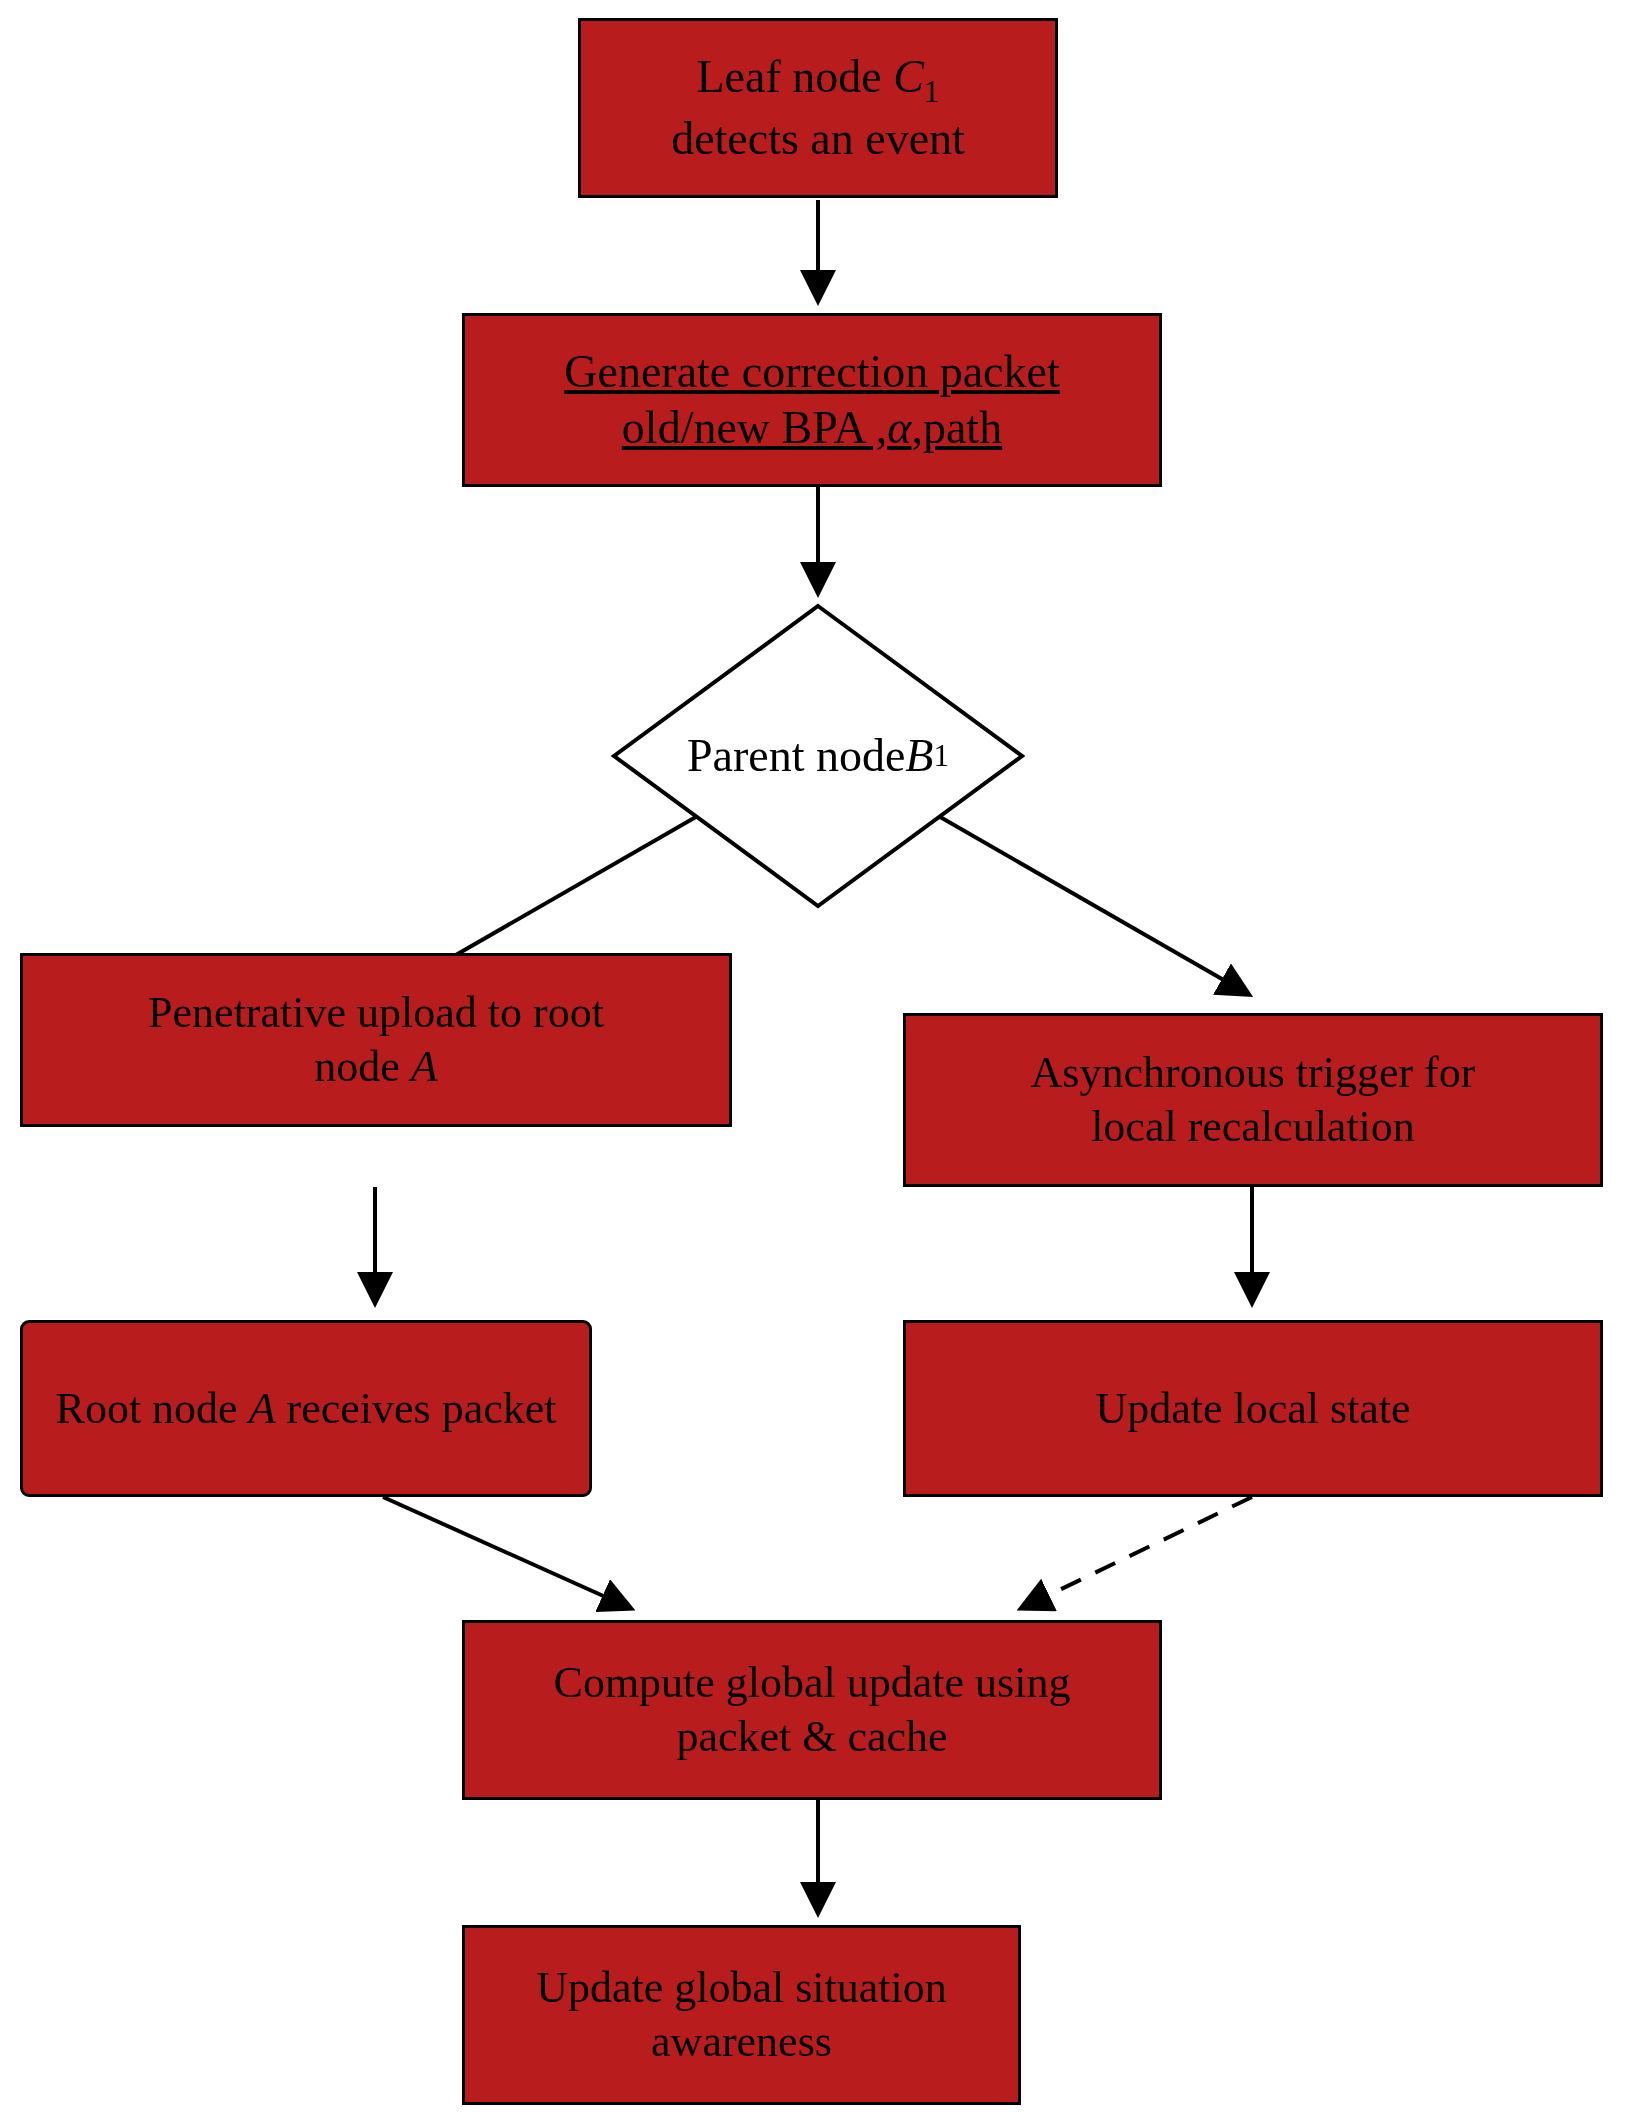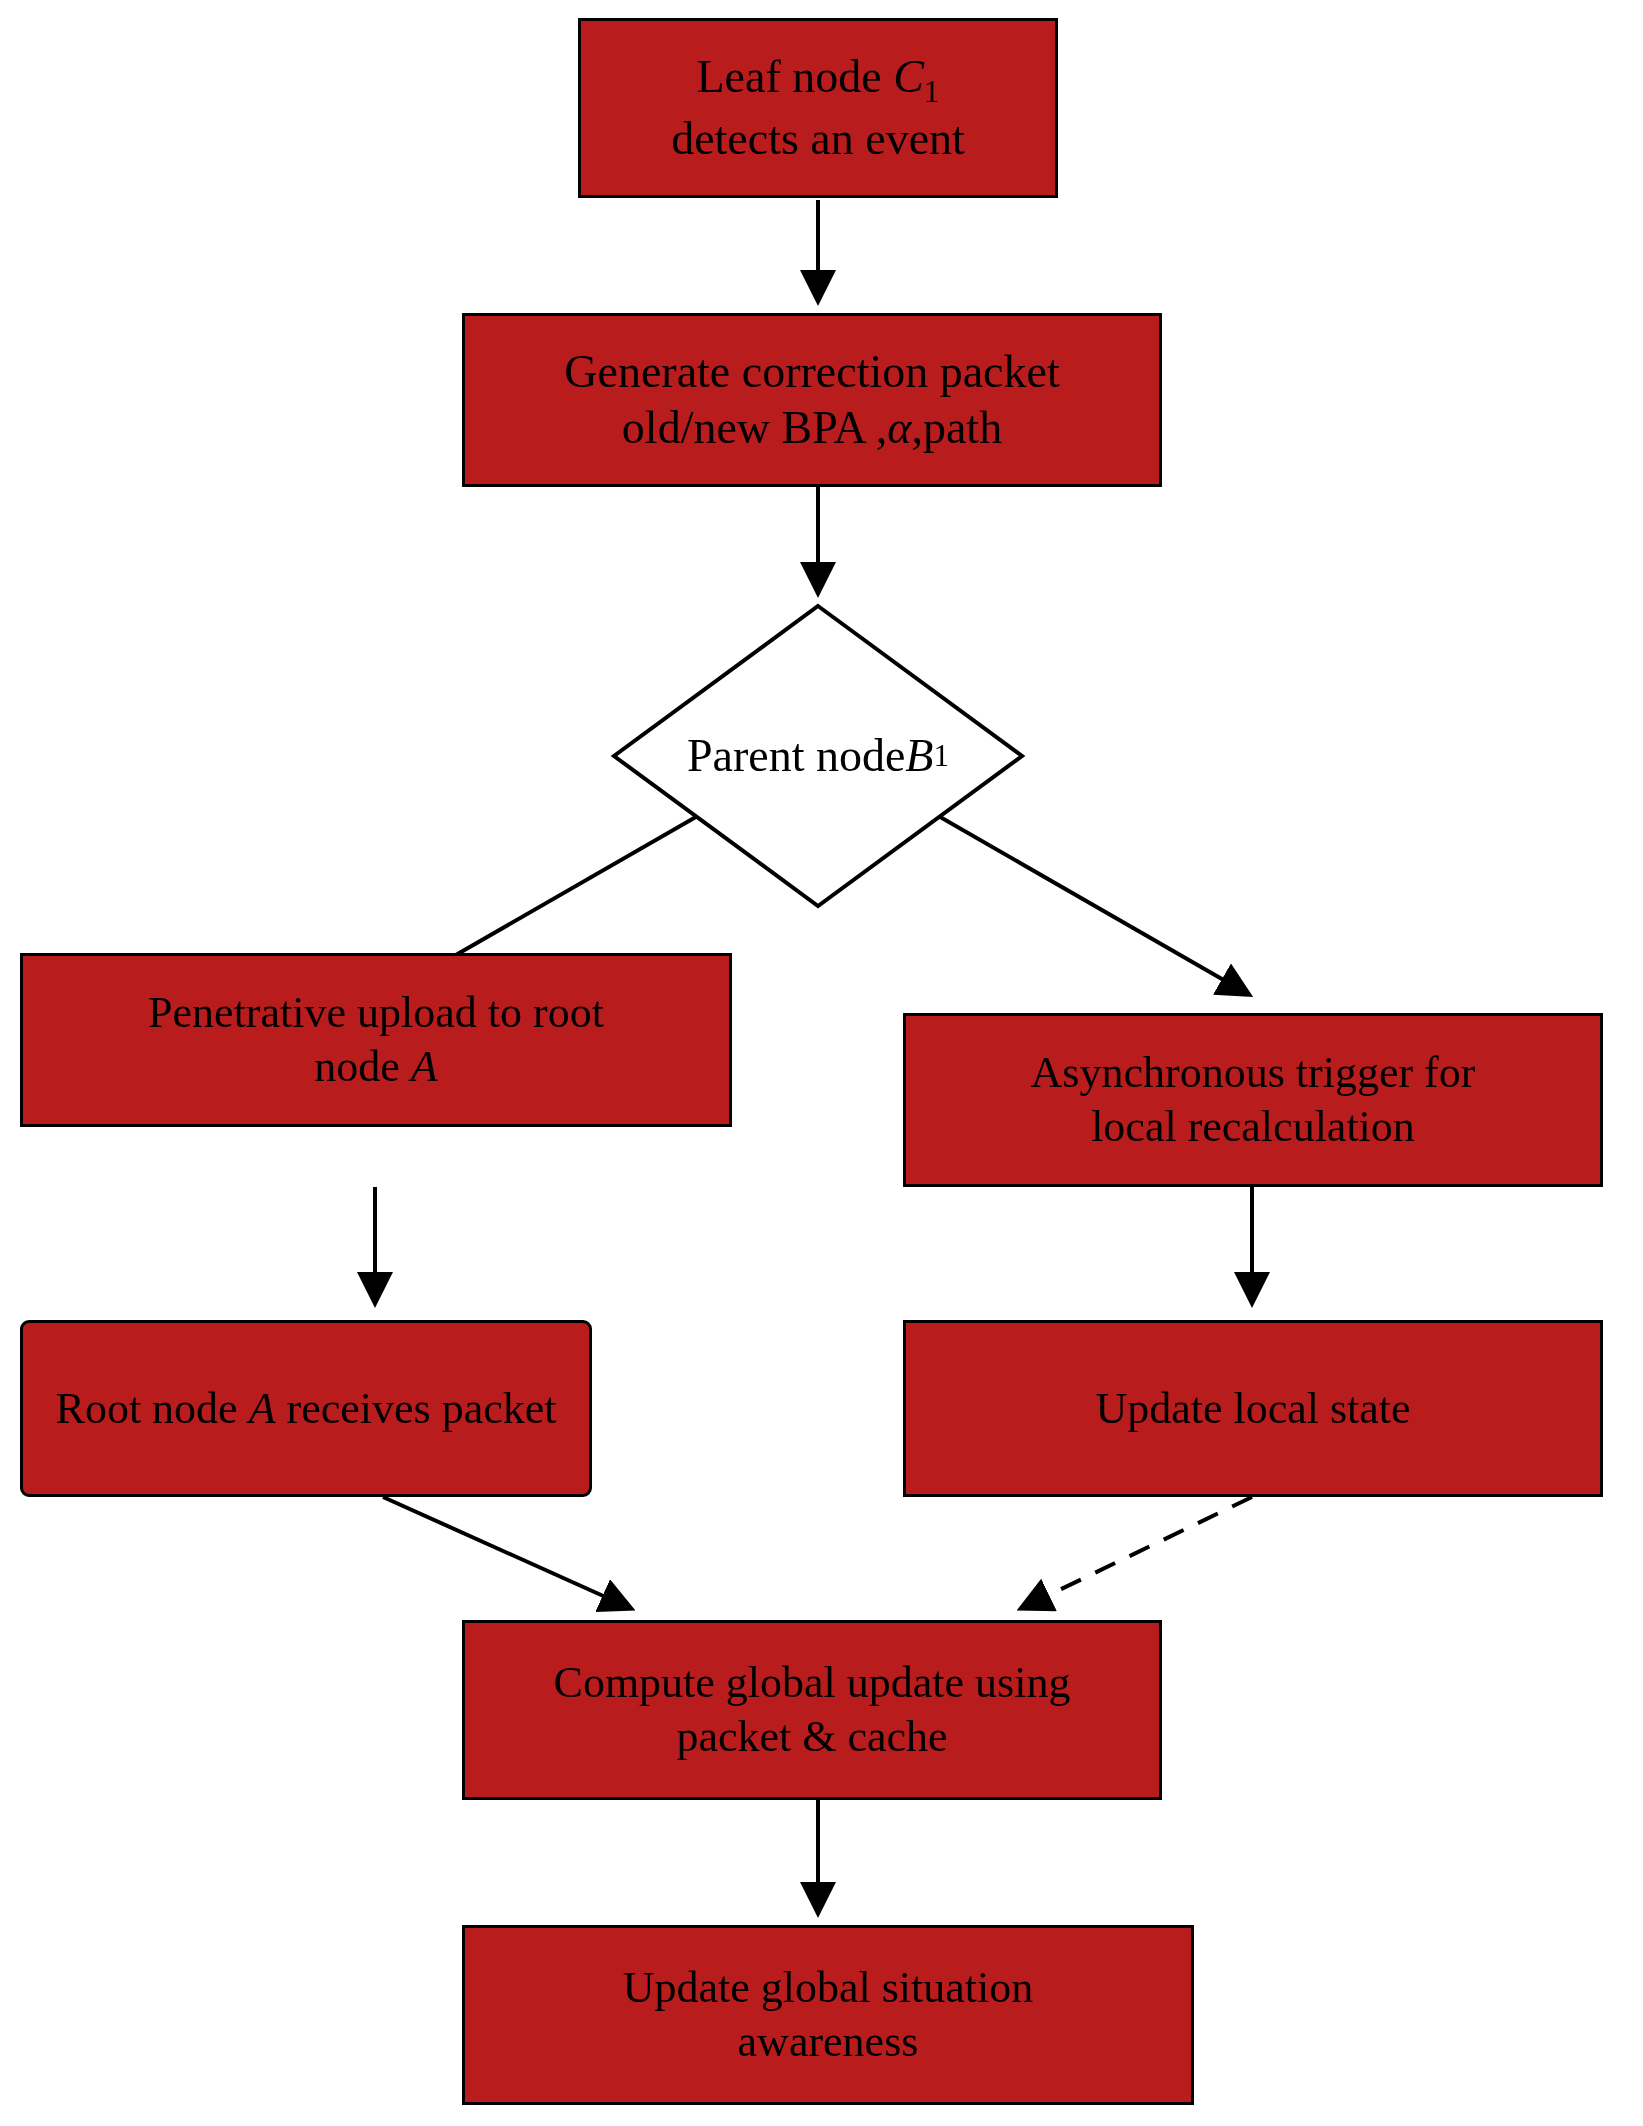--- a/index.html
+++ b/index.html
@@ -115,21 +115,21 @@
     <g>
       <line x1="818" y1="1800" x2="818" y2="1912" stroke="#000000" stroke-width="4" marker-end="url(#arrow)"></line>
     </g>
   </svg>
 
   <div class="node f-46" style="left:578px; top:18px; width:480px; height:180px;">
     <span class="label">Leaf node <em class="ital">C</em><sub class="sb">1</sub>
 detects an event</span>
   </div>
 
-  <div class="node f-46" style="left:462px; top:313px; width:700px; height:174px;">
+  <div class="node f-46" style="left:462px; top:313px; width:700px; height:174px;text-decoration:underline;">
     <span class="label">Generate correction packet
 old/new BPA ,<em class="ital">α</em>,path</span>
   </div>
 
   <div class="diamond-wrap" style="left:610px; top:602px; width:416px; height:308px;">
     <svg class="diamond-shape" width="416" height="308" viewBox="0 0 416 308">
       <polygon points="208,4 412,154 208,304 4,154" fill="#ffffff" stroke="#000000" stroke-width="4"></polygon>
     </svg>
     <div class="diamond-text f-46">Parent node
 <em class="ital">B</em><sub class="sb">1</sub></div>
@@ -151,18 +151,18 @@
 
   <div class="node f-44" style="left:903px; top:1320px; width:700px; height:177px;">
     <span class="label">Update local state</span>
   </div>
 
   <div class="node f-44" style="left:462px; top:1620px; width:700px; height:180px;">
     <span class="label">Compute global update using
 packet &amp; cache</span>
   </div>
 
-  <div class="node f-44" style="left:462px; top:1925px; width:732px; height:180px;">
+  <div class="node f-44" style="left:462px; top:1925px; width:559px; height:180px;">
     <span class="label">Update global situation
 awareness</span>
   </div>
 
 </div>
 
 </body></html>

